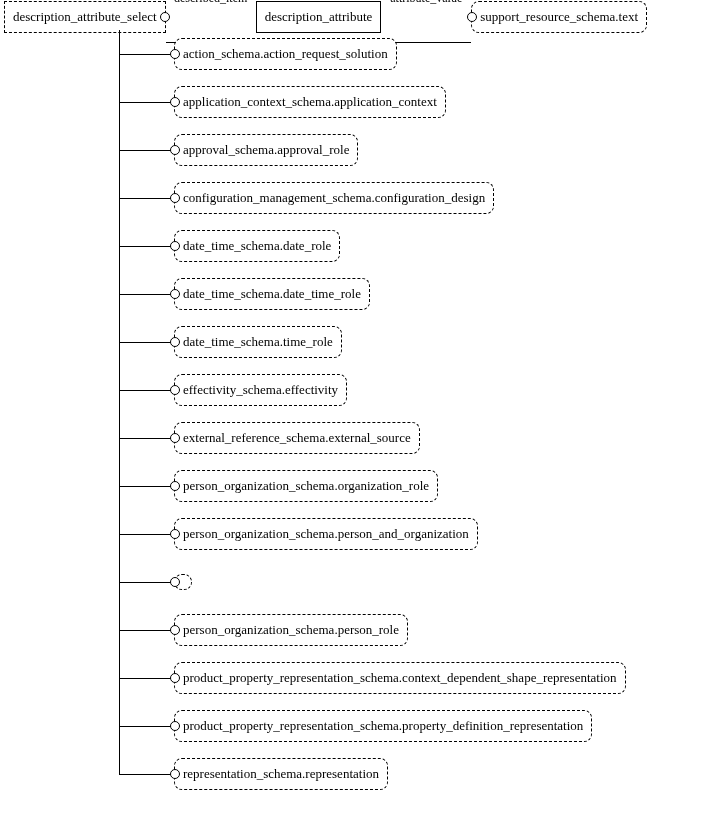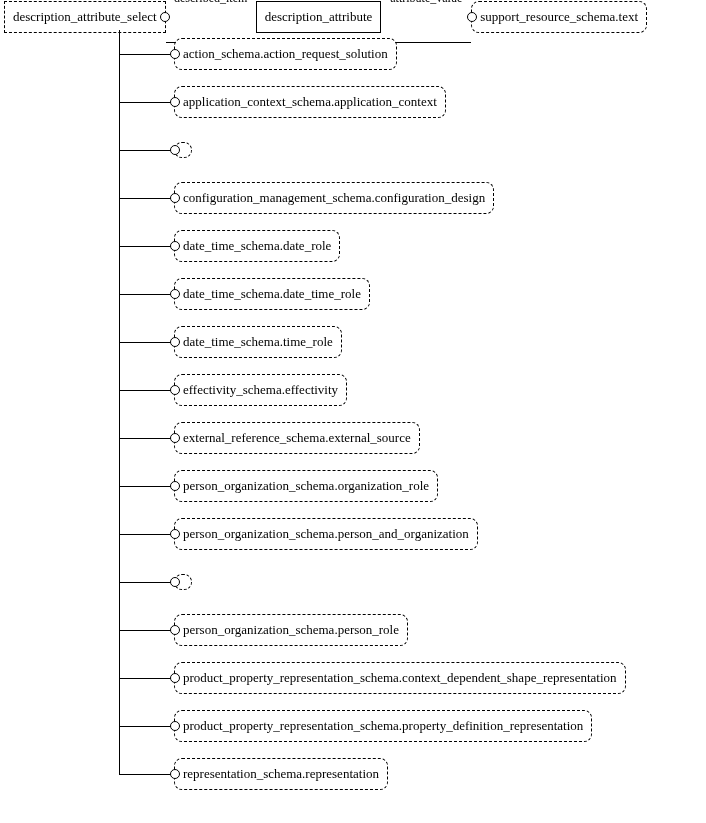--- a/index.html
+++ b/index.html
@@ -116,21 +116,21 @@
 <div class="tree-area">
   <div class="trunk" id="trunk" style="height: 745px;"></div>
   <div id="children">
       <div class="child-row">
         <div class="box dashed rounded child-box" style="position: relative;"><span class="port port-left"></span><span>action_schema.action_request_solution</span></div>
       </div>
       <div class="child-row">
         <div class="box dashed rounded child-box" style="position: relative;"><span class="port port-left"></span><span>application_context_schema.application_context</span></div>
       </div>
       <div class="child-row">
-        <div class="box dashed rounded child-box" style="position: relative;"><span class="port port-left"></span></div>
+        <div class="box dashed rounded child-box" style="position: relative;"><span class="port port-left"></span><span>approval_schema.approval_role</span></div>
       </div>
       <div class="child-row">
         <div class="box dashed rounded child-box" style="position: relative;"><span class="port port-left"></span><span>configuration_management_schema.configuration_design</span></div>
       </div>
       <div class="child-row">
         <div class="box dashed rounded child-box" style="position: relative;"><span class="port port-left"></span><span>date_time_schema.date_role</span></div>
       </div>
       <div class="child-row">
         <div class="box dashed rounded child-box" style="position: relative;"><span class="port port-left"></span><span>date_time_schema.date_time_role</span></div>
       </div>

